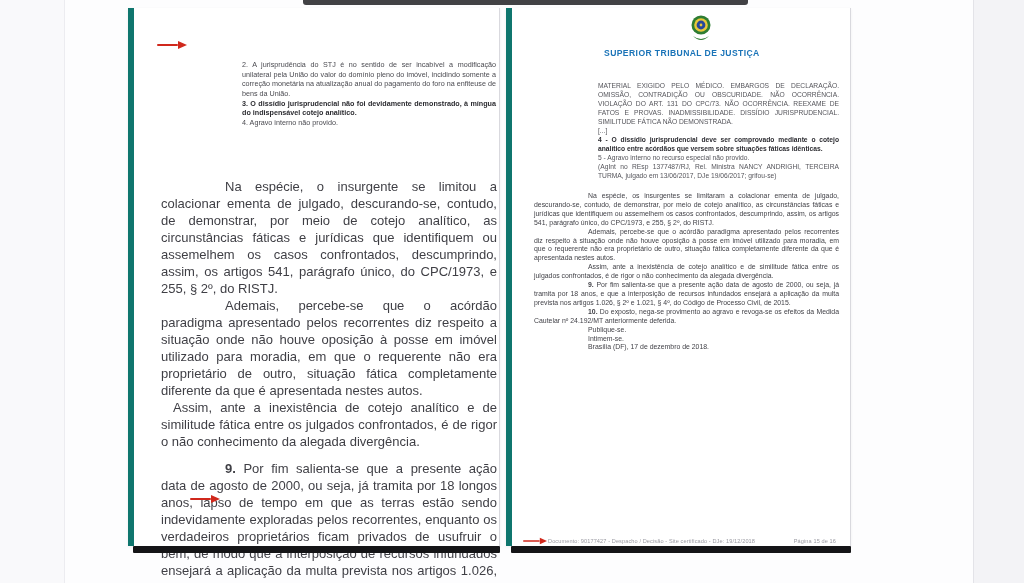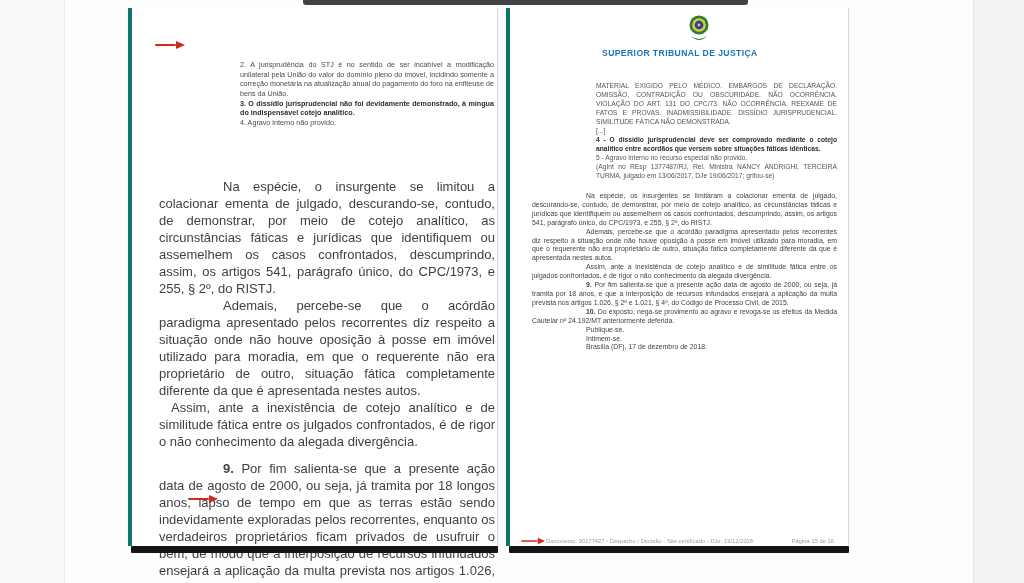--- a/index.html
+++ b/index.html
@@ -8,21 +8,21 @@
     background:#fdfdfe;
     font-family:"Liberation Sans", sans-serif;
     -webkit-font-smoothing:antialiased;
   }
   .side-strip-left{position:absolute;left:0;top:0;width:64px;height:583px;background:#f9f9fb;border-right:1px solid #ececf0;}
   .side-strip-right{position:absolute;left:973px;top:0;width:51px;height:583px;background:#f3f3f6;border-left:1px solid #e3e3e8;}
   .top-bar{position:absolute;left:303px;top:0;width:445px;height:5px;background:#2e2e31;border-radius:0 0 3px 3px;opacity:.9;}
 
   .page{
     position:absolute;top:8px;height:538px;background:#ffffff;
-    border-left:4px solid #0f766e;border-right:1px solid #d9d9de;
+    border-left:6px solid #0f766e;border-right:1px solid #d9d9de;
     box-shadow:0 1px 3px rgba(0,0,0,0.06);
   }
   .page-shadow{position:absolute;left:-1px;right:-1px;bottom:-7px;height:7px;background:#151517;border-radius:1px;}
   #left-page{left:128px;width:365px;}
   #right-page{left:506px;width:338px;}
 
   .doc-text{color:#3a3a40;}
   .quote{position:absolute;font-size:7.2px;line-height:1.34;text-align:justify;color:#4a4a50;}
   .quote .bold{font-weight:bold;color:#2c2c31;}
   .body-text{position:absolute;font-size:13px;line-height:1.31;text-align:justify;color:#3f3f45;}

